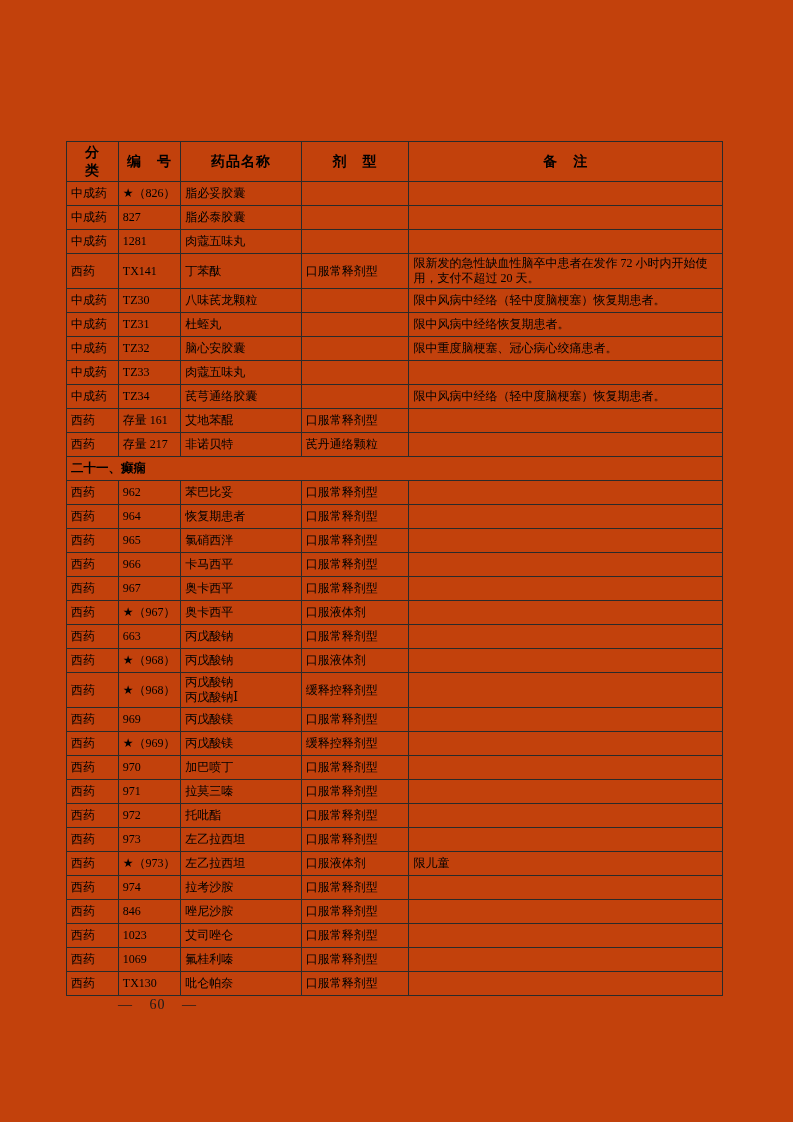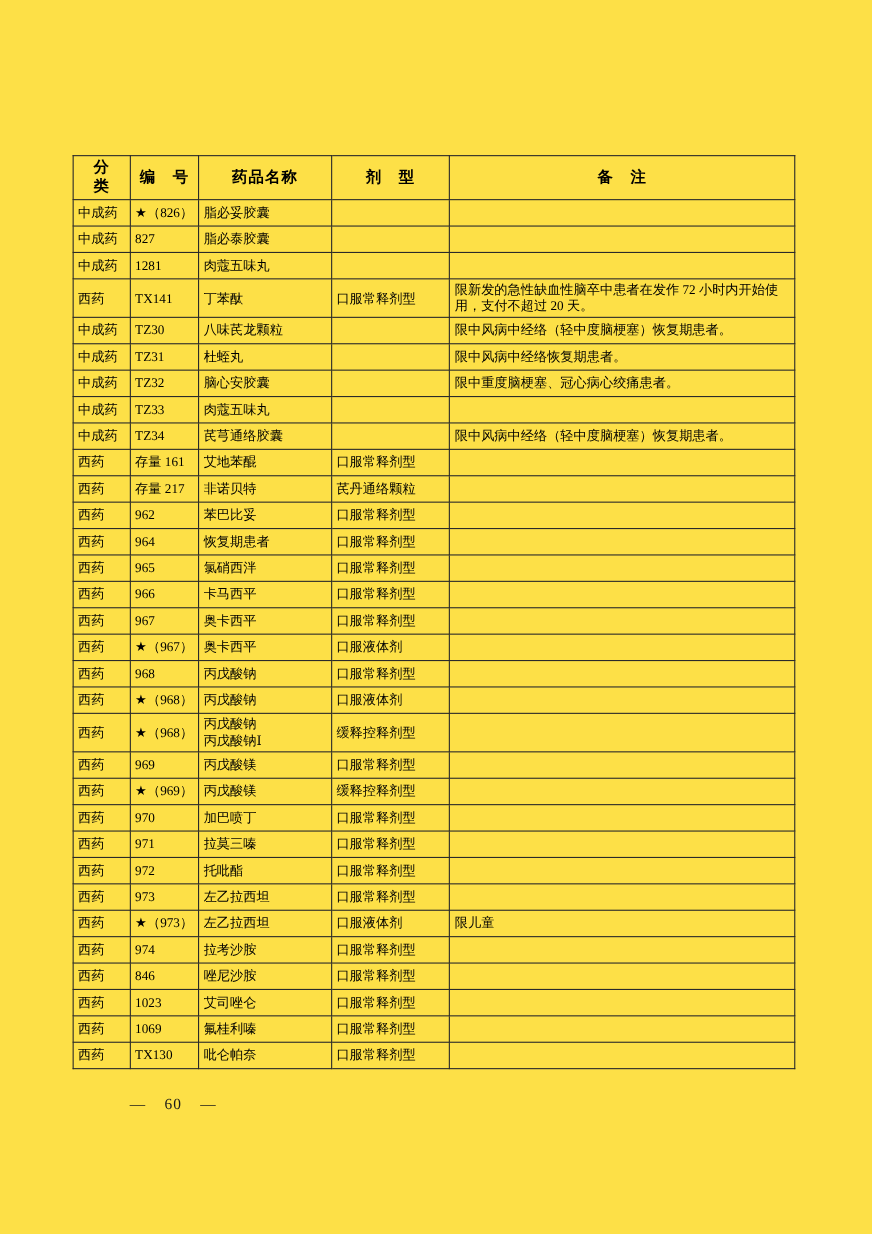--- a/index.html
+++ b/index.html
@@ -6,21 +6,21 @@
   html, body {
     width: 793px;
     background: #ffffff;
     font-family: "Liberation Serif", "DejaVu Serif", serif;
     color: #000000;
   }
   .page {
     position: relative;
     width: 793px;
     height: 1122px;
-    background: #fde047;
+    background: #c2410c;
     overflow: hidden;
   }
   table.drug-table {
     position: absolute;
     left: 66px;
     top: 141px;
     width: 657px;
     border-collapse: collapse;
     table-layout: fixed;
     font-size: 12px;
@@ -159,20 +159,23 @@
           <td></td>
         </tr>
         <tr>
           <td>西药</td>
           <td>存量 217</td>
           <td>非诺贝特</td>
           <td>芪丹通络颗粒</td>
           <td></td>
         </tr>
         <tr>
+          <td colspan="5" class="section-cell">二十一、癫痫</td>
+        </tr>
+        <tr>
           <td>西药</td>
           <td>962</td>
           <td>苯巴比妥</td>
           <td>口服常释剂型</td>
           <td></td>
         </tr>
         <tr>
           <td>西药</td>
           <td>964</td>
           <td>恢复期患者</td>
@@ -202,21 +205,21 @@
         </tr>
         <tr>
           <td>西药</td>
           <td>★（967）</td>
           <td>奥卡西平</td>
           <td>口服液体剂</td>
           <td></td>
         </tr>
         <tr>
           <td>西药</td>
-          <td>968</td>
+          <td>663</td>
           <td>丙戊酸钠</td>
           <td>口服常释剂型</td>
           <td></td>
         </tr>
         <tr>
           <td>西药</td>
           <td>★（968）</td>
           <td>丙戊酸钠</td>
           <td>口服液体剂</td>
           <td></td>

